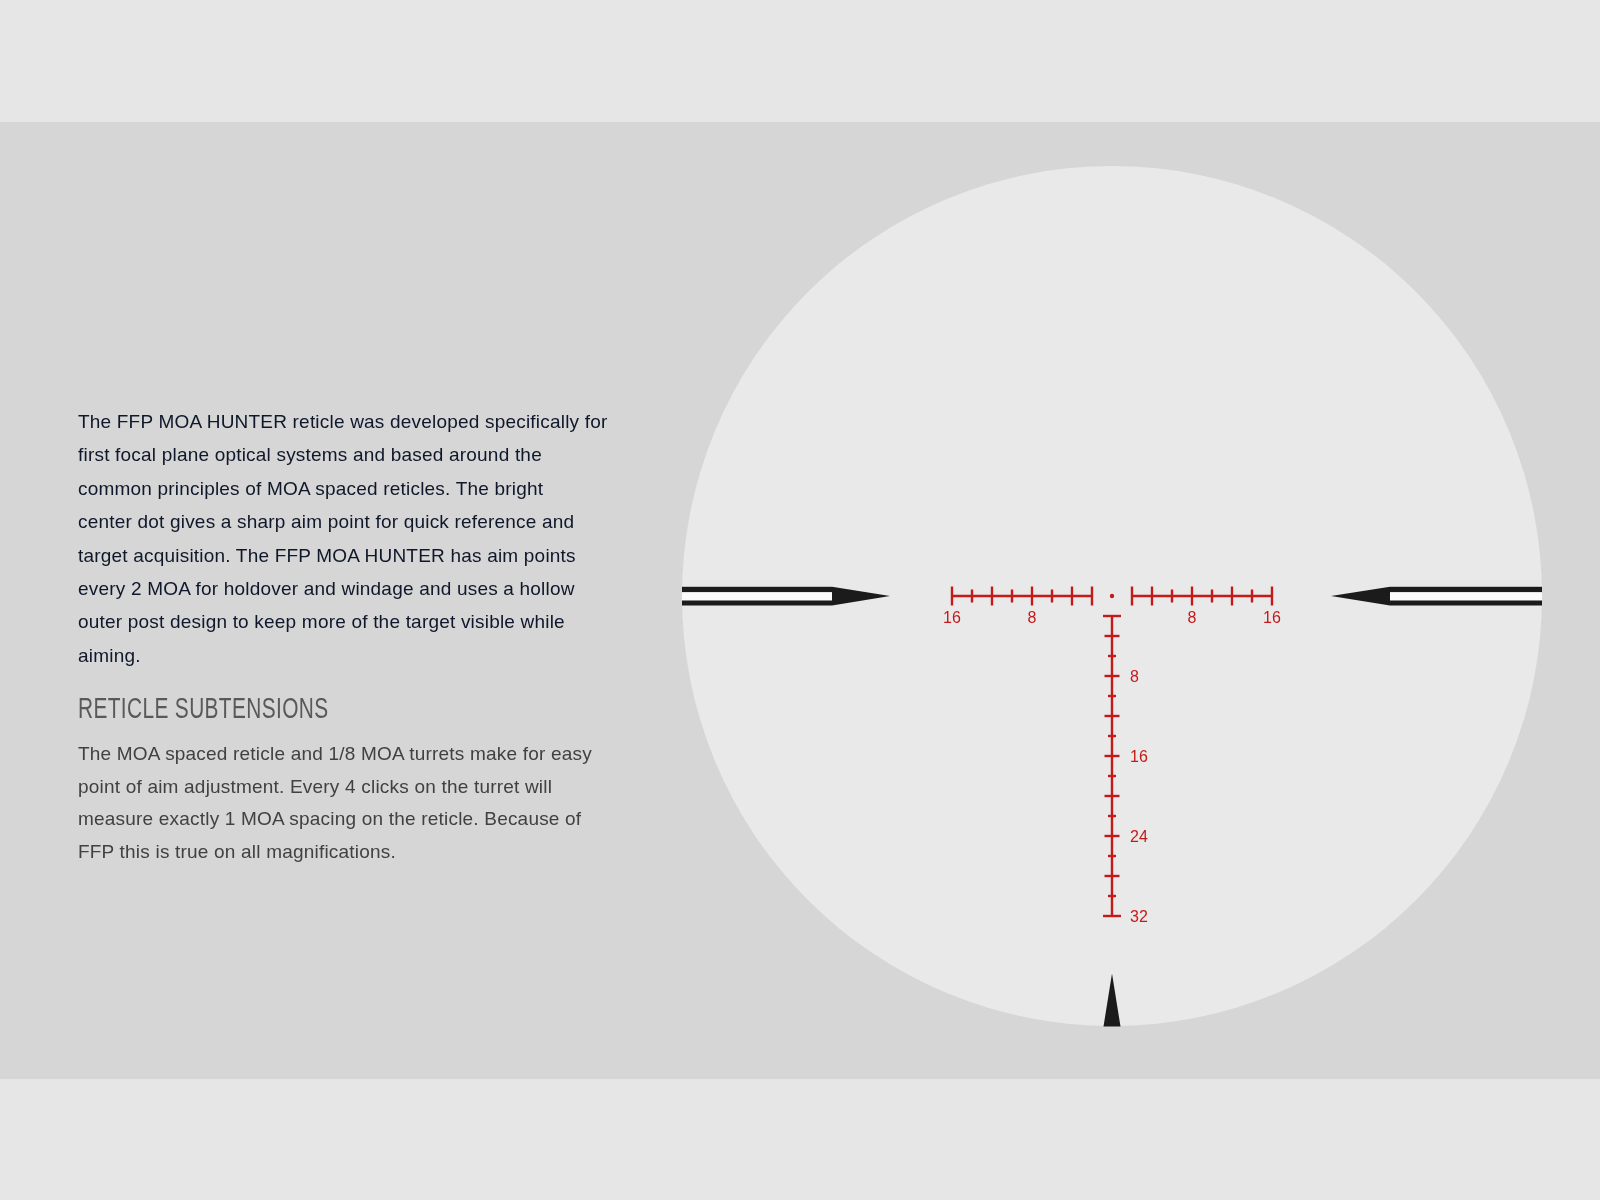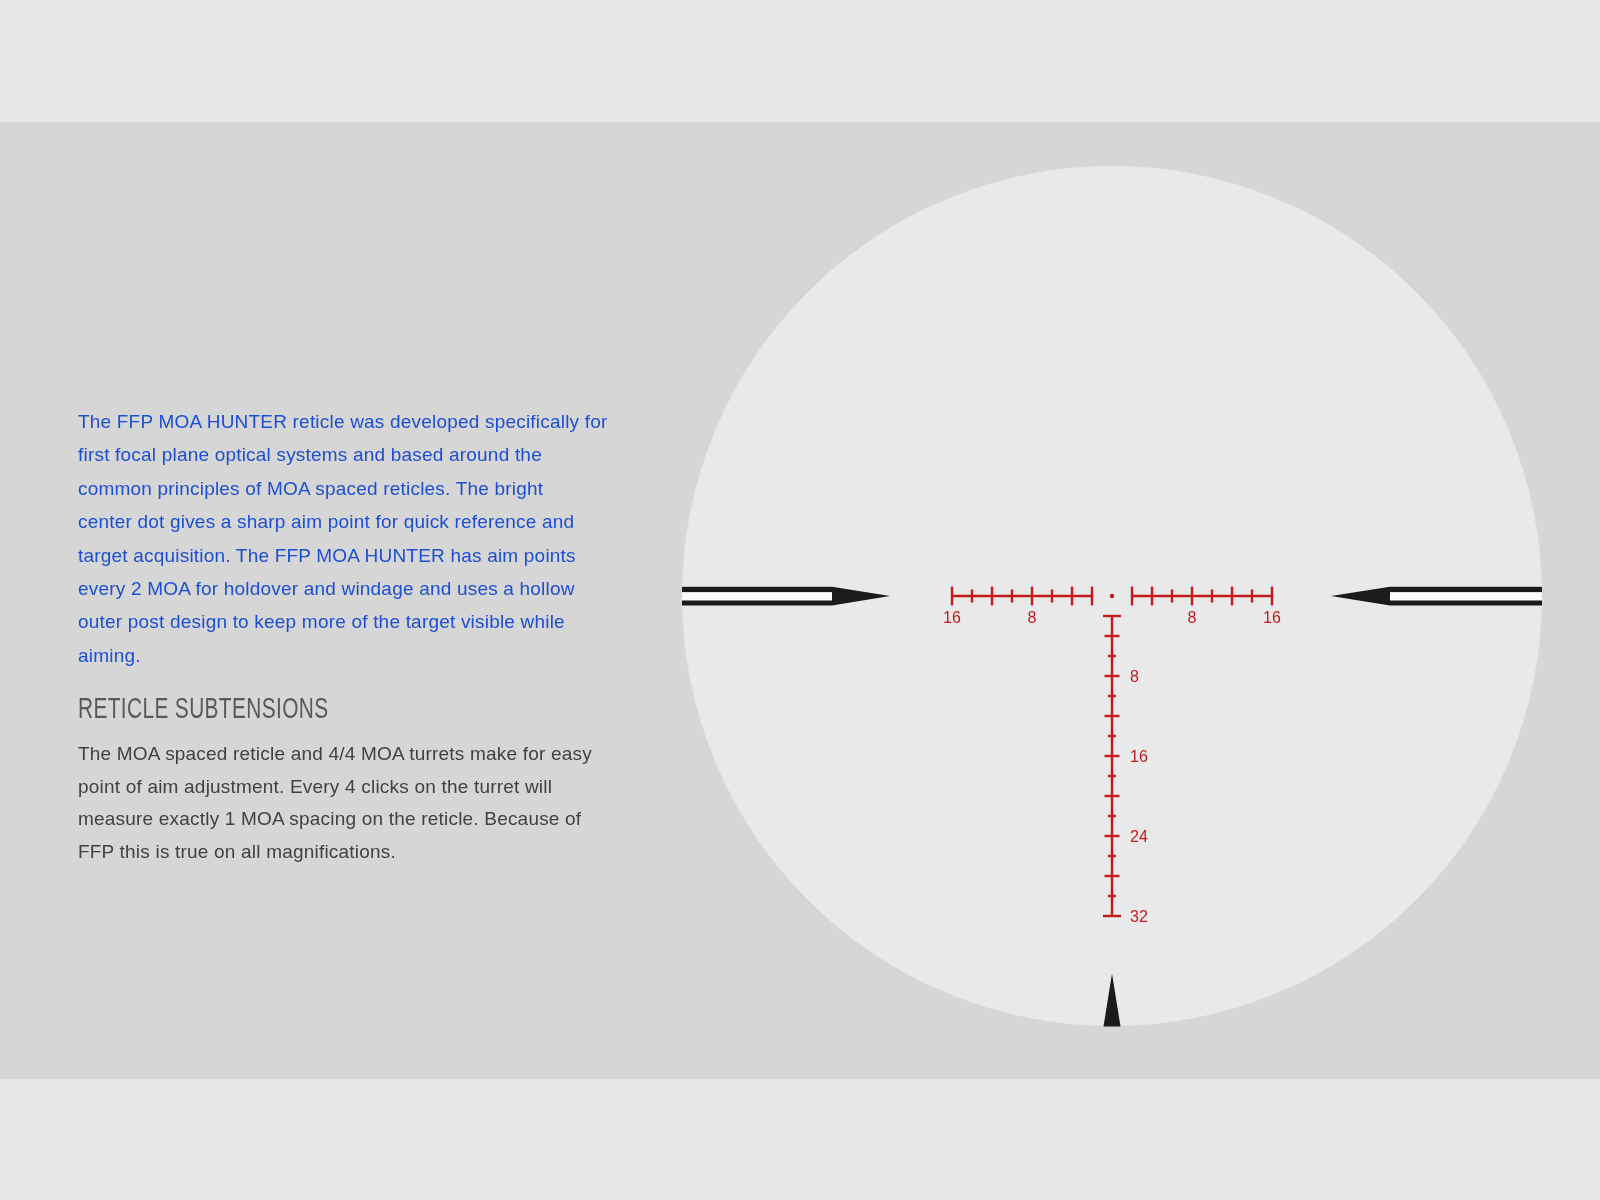--- a/index.html
+++ b/index.html
@@ -18,21 +18,21 @@
   .scope text{font-family:"Liberation Sans", sans-serif;}
 
   .page-title{
     position:absolute;left:78px;top:328px;
     font-size:30px;line-height:34px;font-weight:300;
     color:#2c2c2c;letter-spacing:0.2px;white-space:nowrap;
   }
   .intro{
     position:absolute;left:78px;top:386px;width:620px;
     font-size:19px;line-height:33.4px;font-weight:300;
-    color:#1d4ed8;white-space:pre-line;letter-spacing:0.2px;
+    color:#0f172a;white-space:pre-line;letter-spacing:0.2px;
   }
   .subheading{
     position:absolute;left:78px;top:668px;
     font-size:29px;line-height:32px;font-weight:300;
     color:#595959;white-space:nowrap;
     transform:scaleX(0.72);transform-origin:0 0;
     letter-spacing:0.5px;
   }
   .subtensions{
     position:absolute;left:78px;top:719px;width:620px;
@@ -122,17 +122,17 @@
 
   <p class="intro">The FFP MOA HUNTER reticle was developed specifically for
 first focal plane optical systems and based around the
 common principles of MOA spaced reticles. The bright
 center dot gives a sharp aim point for quick reference and
 target acquisition. The FFP MOA HUNTER has aim points
 every 2 MOA for holdover and windage and uses a hollow
 outer post design to keep more of the target visible while
 aiming.</p>
   <h2 class="subheading">RETICLE SUBTENSIONS</h2>
-  <p class="subtensions">The MOA spaced reticle and 4/4 MOA turrets make for easy
+  <p class="subtensions">The MOA spaced reticle and 1/8 MOA turrets make for easy
 point of aim adjustment. Every 4 clicks on the turret will
 measure exactly 1 MOA spacing on the reticle. Because of
 FFP this is true on all magnifications.</p>
 </div>
 
 </body></html>

